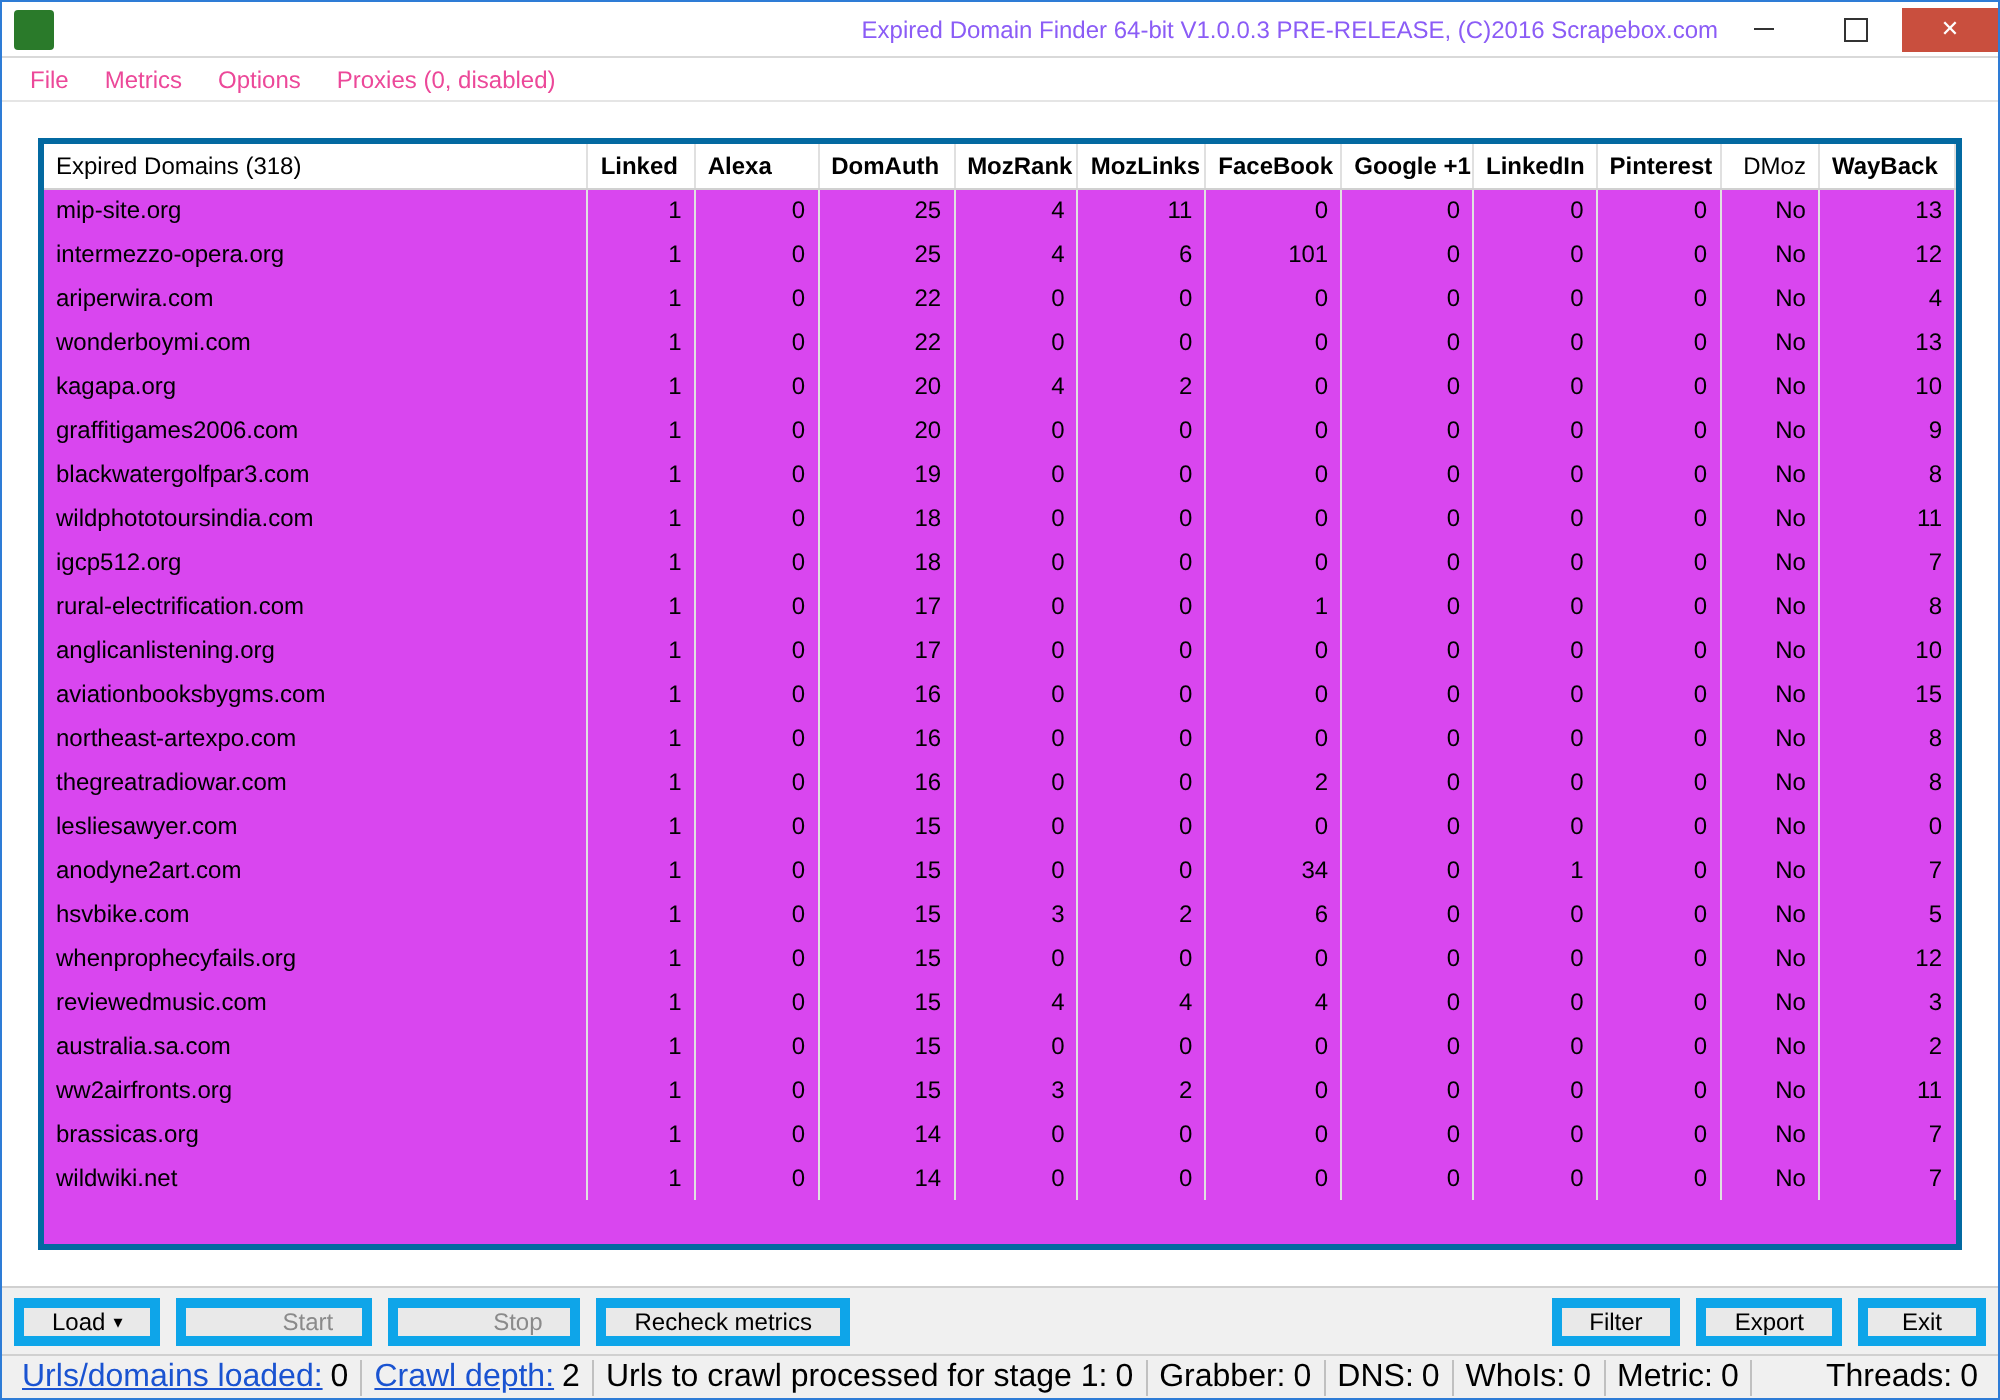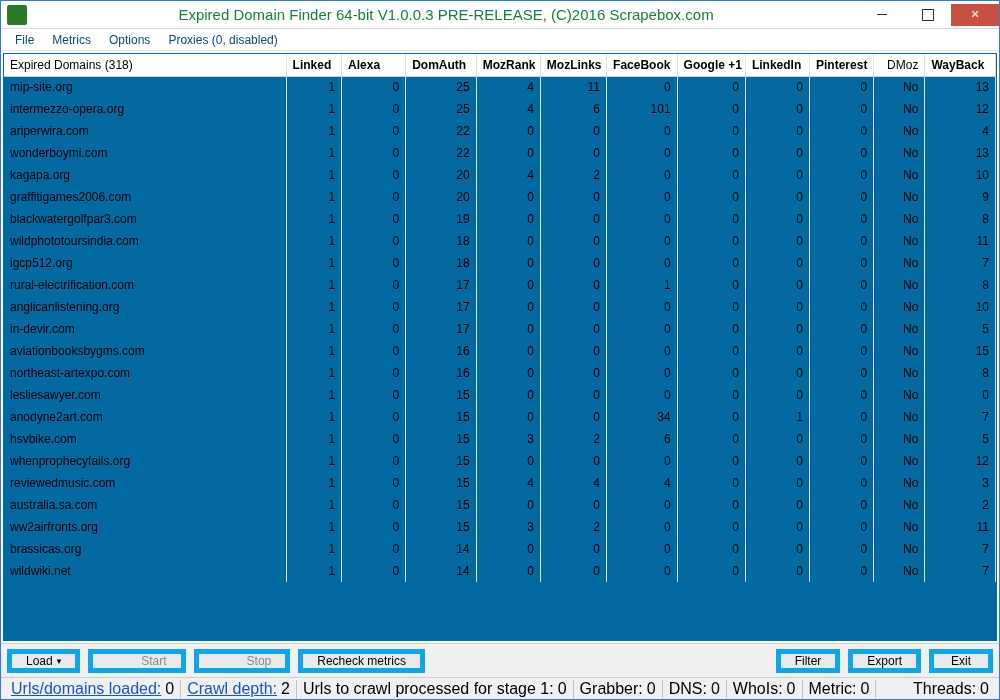--- a/index.html
+++ b/index.html
@@ -1,28 +1,28 @@
 <!DOCTYPE html>
 <html><head>
 <meta charset="utf-8">
 <style>
 * { box-sizing: border-box; margin: 0; padding: 0; }
 body { font-family: "Segoe UI", Tahoma, sans-serif; font-size: 12px; background: #fff; width: 1000px; height: 700px; overflow: hidden; display: flex; flex-direction: column; border: 1px solid #2e7cd6; }
 .titlebar { background: #fff; height: 28px; display: flex; align-items: center; border-bottom: 1px solid #d9d9d9; }
 .titlebar-icon { width: 20px; height: 20px; margin: 0 6px; background: #2a7a2a; border-radius: 2px; }
-.titlebar-title { flex: 1; text-align: center; font-size: 15px; color: #15803d; }
+.titlebar-title { flex: 1; text-align: right; font-size: 12px; color: #8b5cf6; }
 .win-btns { display: flex; }
 .win-btn { width: 46px; height: 22px; display: flex; align-items: center; justify-content: center; font-size: 12px; }
 .win-btn.close { background: #c94f3e; color: #fff; width: 48px; height: 22px; }
 .win-btn.min::before { content: ""; display: block; width: 10px; border-bottom: 1px solid #333; }
 .win-btn.max::before { content: ""; display: block; width: 10px; height: 10px; border: 1px solid #333; }
 .win-btn.close::before { content: "✕"; font-size: 11px; }
 .menubar { height: 22px; display: flex; align-items: center; padding: 0 6px; gap: 2px; background: #fff; border-bottom: 1px solid #e5e5e5; }
-.menu-item { padding: 2px 8px; color: #0c4a6e; cursor: default; }
-.table-wrap { flex: 1; overflow: hidden; position: relative; border: 1px solid #0369a1; margin: 2px; background: #0369a1; }
+.menu-item { padding: 2px 8px; color: #ec4899; cursor: default; }
+.table-wrap { flex: 1; overflow: hidden; position: relative; border: 3px solid #0369a1; margin: 18px; background: #d946ef; }
 .table-scroll { position: absolute; inset: 0; overflow-y: scroll; }
 table { border-collapse: collapse; width: 100%; table-layout: fixed; }
 th, td { border-right: 1px solid #e0e0e0; padding: 3px 6px; white-space: nowrap; overflow: hidden; text-overflow: clip; font-size: 12px; height: 22px; }
 th { background: #fff; border-bottom: 1px solid #d0d0d0; text-align: left; font-weight: normal; position: sticky; top: 0; }
 td { border-bottom: 0; }
 td.num { text-align: right; }
 th.num { text-align: left; font-weight: bold; }
 th.ctr, td.ctr { text-align: right; }
 .toolbar { height: 34px; display: flex; align-items: center; padding: 4px 6px; gap: 8px; background: #f0f0f0; border-top: 1px solid #d0d0d0; }
 .btn { height: 24px; padding: 0 14px; background: #e9e9e9; border: 5px solid #0ea5e9; font-size: 12px; cursor: default; display: inline-flex; align-items: center; justify-content: center; min-width: 64px; }
@@ -252,34 +252,20 @@
             <td class="num">0</td>
             <td class="num">0</td>
             <td class="num">0</td>
             <td class="num">0</td>
             <td class="num">0</td>
             <td class="num">0</td>
             <td class="ctr">No</td>
             <td class="num">10</td>
           </tr>
           <tr class="row">
-            <td>in-devir.com</td>
-            <td class="num">1</td>
-            <td class="num">0</td>
-            <td class="num">17</td>
-            <td class="num">0</td>
-            <td class="num">0</td>
-            <td class="num">0</td>
-            <td class="num">0</td>
-            <td class="num">0</td>
-            <td class="num">0</td>
-            <td class="ctr">No</td>
-            <td class="num">5</td>
-          </tr>
-          <tr class="row">
             <td>aviationbooksbygms.com</td>
             <td class="num">1</td>
             <td class="num">0</td>
             <td class="num">16</td>
             <td class="num">0</td>
             <td class="num">0</td>
             <td class="num">0</td>
             <td class="num">0</td>
             <td class="num">0</td>
             <td class="num">0</td>
@@ -287,20 +273,34 @@
             <td class="num">15</td>
           </tr>
           <tr class="row">
             <td>northeast-artexpo.com</td>
             <td class="num">1</td>
             <td class="num">0</td>
             <td class="num">16</td>
             <td class="num">0</td>
             <td class="num">0</td>
             <td class="num">0</td>
+            <td class="num">0</td>
+            <td class="num">0</td>
+            <td class="num">0</td>
+            <td class="ctr">No</td>
+            <td class="num">8</td>
+          </tr>
+          <tr class="row">
+            <td>thegreatradiowar.com</td>
+            <td class="num">1</td>
+            <td class="num">0</td>
+            <td class="num">16</td>
+            <td class="num">0</td>
+            <td class="num">0</td>
+            <td class="num">2</td>
             <td class="num">0</td>
             <td class="num">0</td>
             <td class="num">0</td>
             <td class="ctr">No</td>
             <td class="num">8</td>
           </tr>
           <tr class="row">
             <td>lesliesawyer.com</td>
             <td class="num">1</td>
             <td class="num">0</td>

